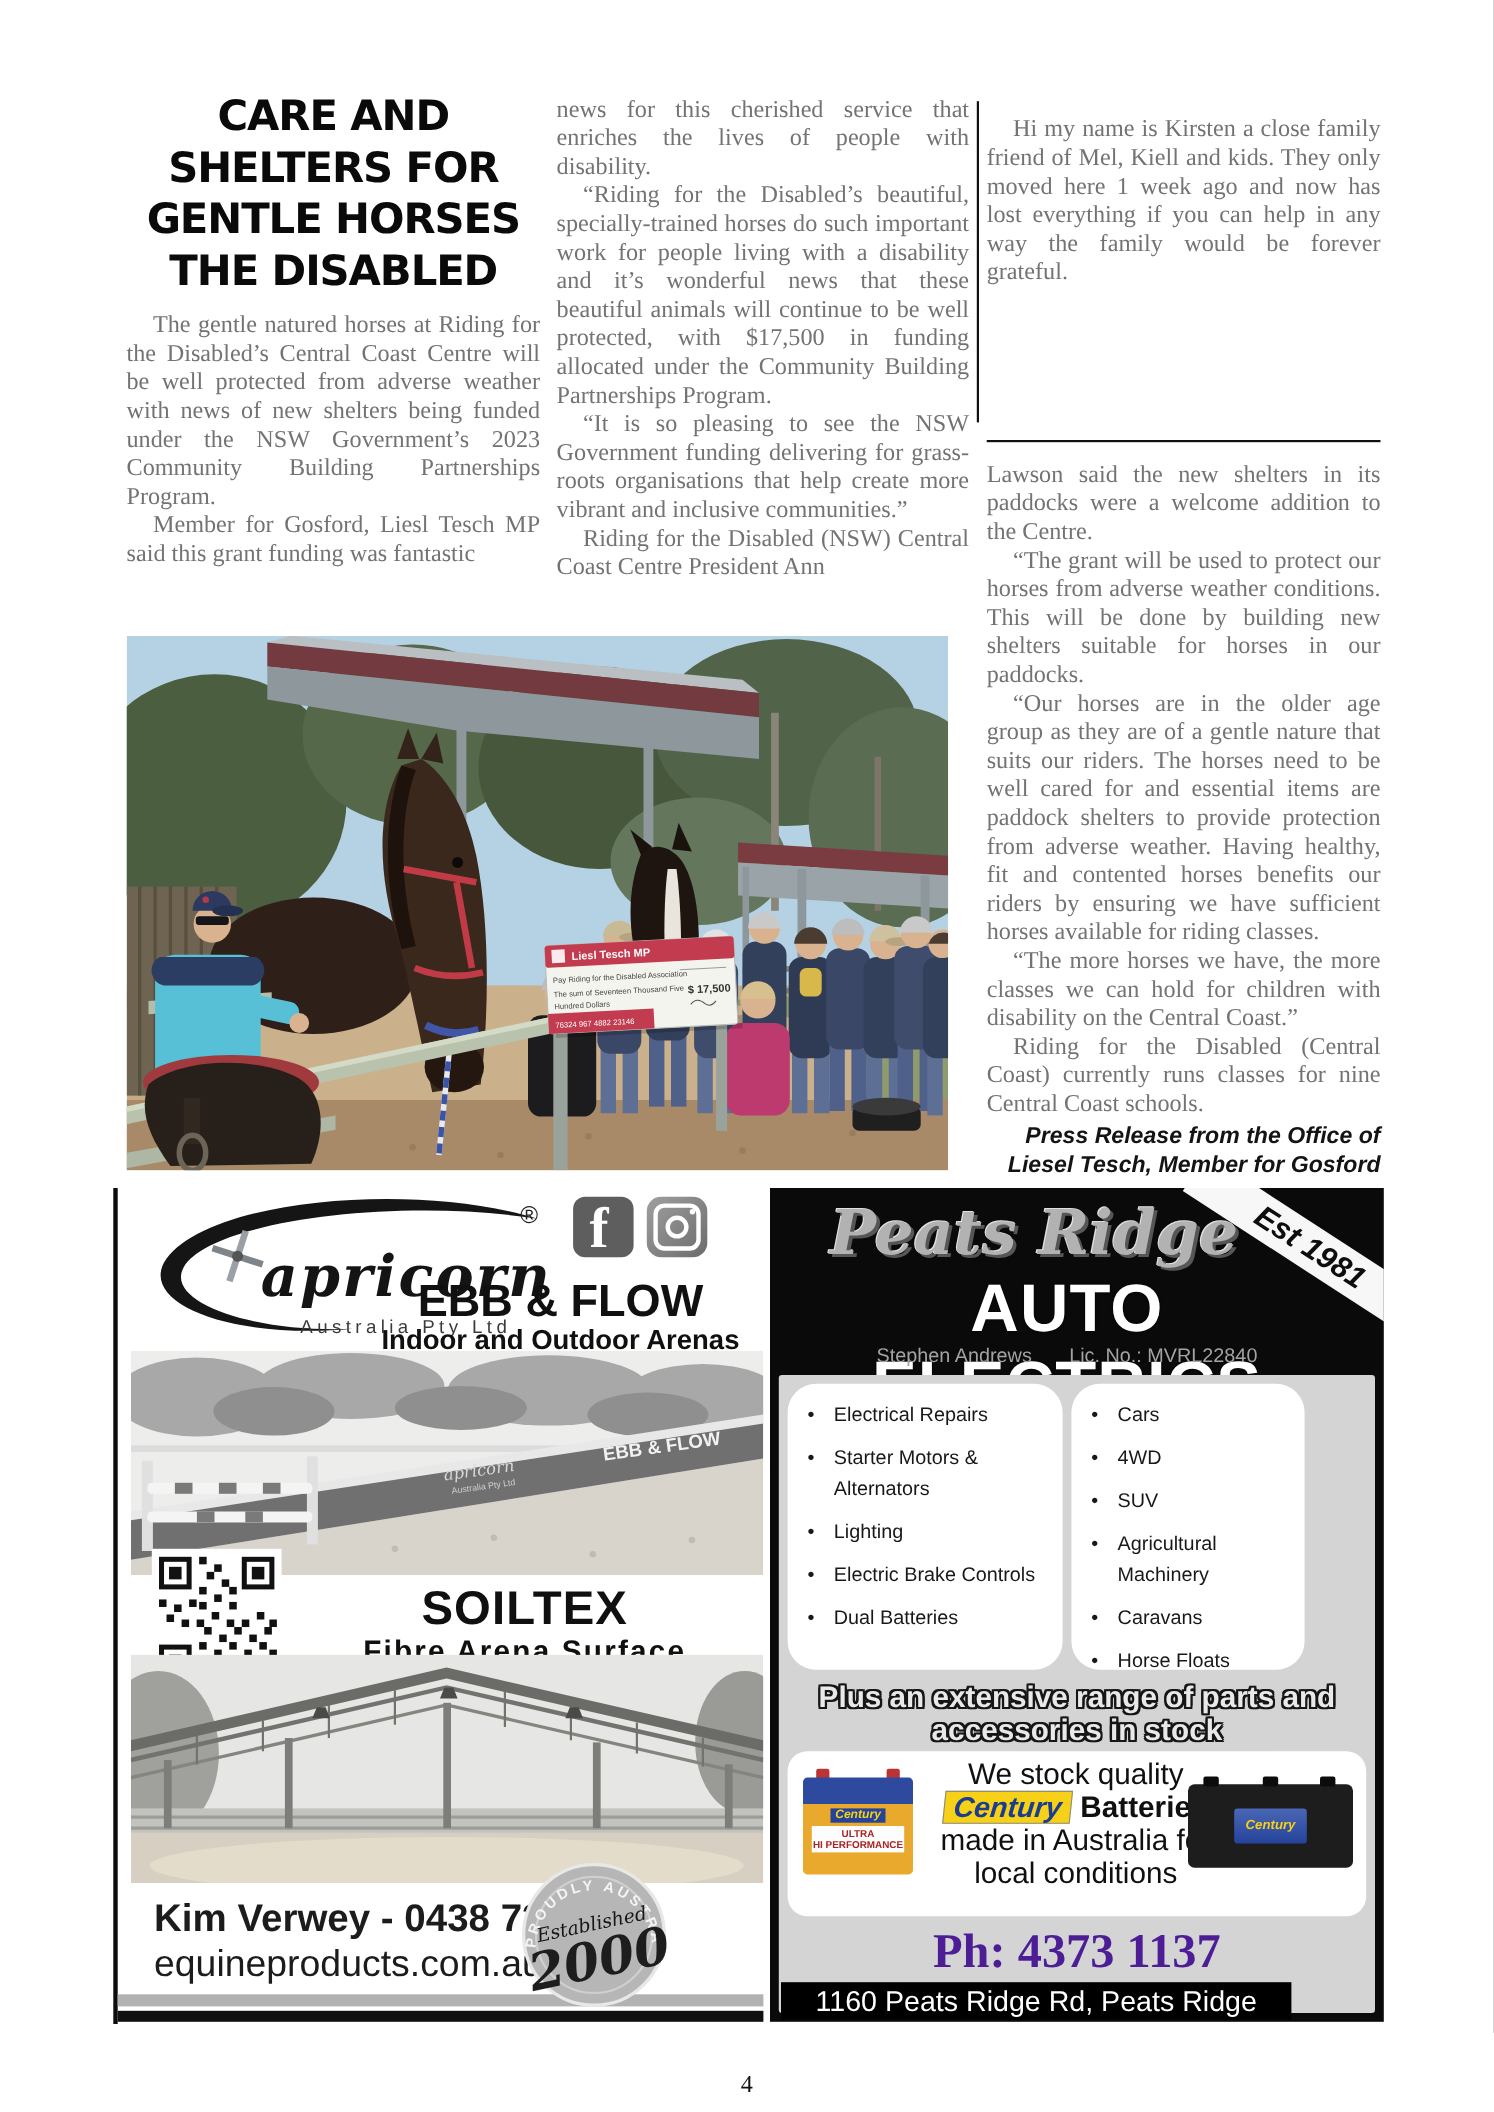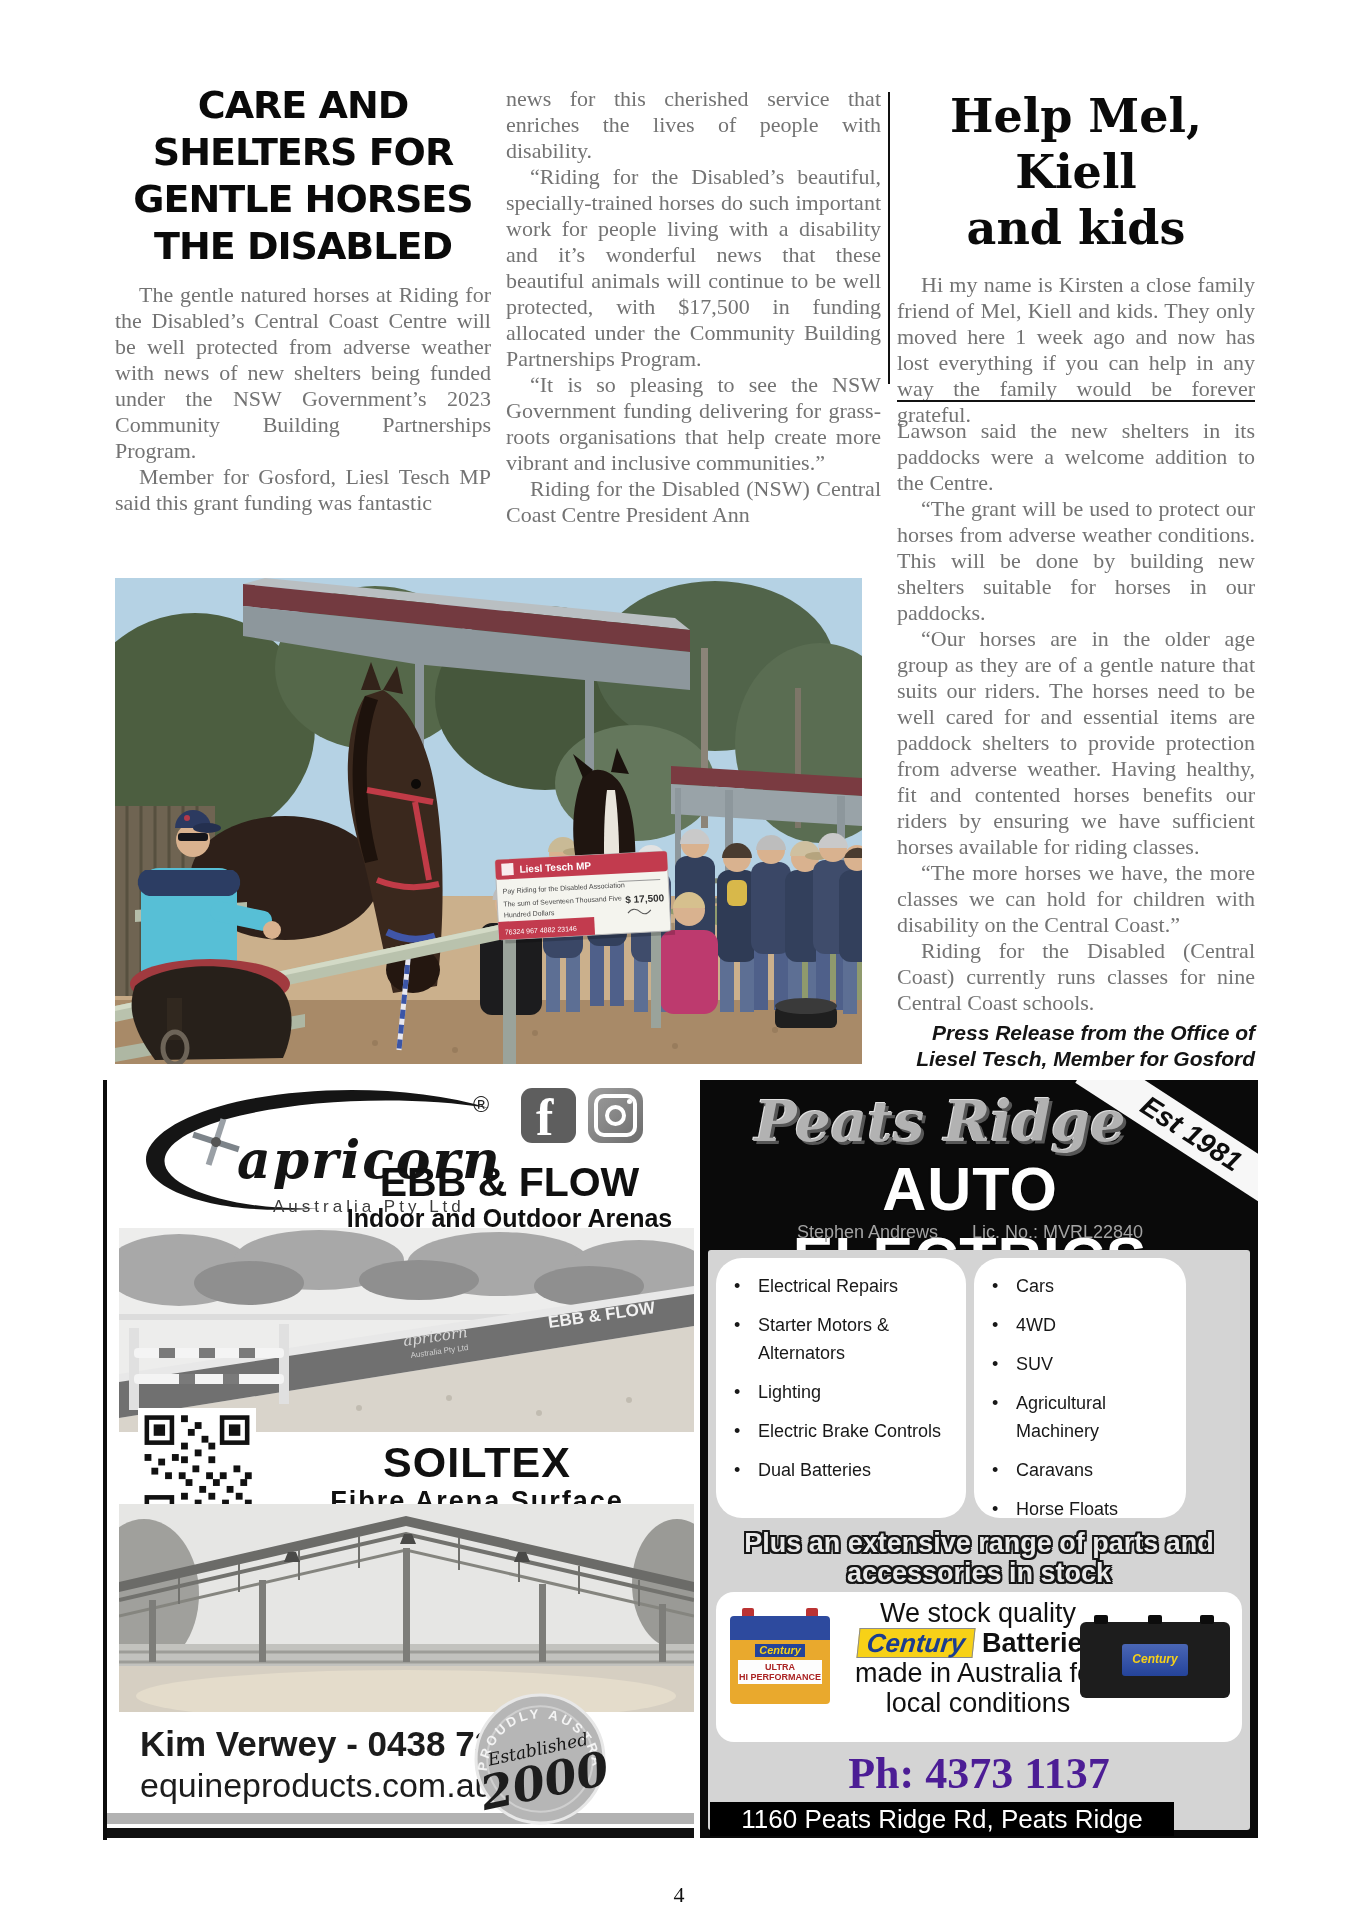--- a/index.html
+++ b/index.html
@@ -124,24 +124,20 @@
   <div class="serif-col cont" style="left:506px; top:86px; width:375px;">
       <p>news for this cherished service that enriches the lives of people with disability.</p>
       <p>“Riding for the Disabled’s beautiful, specially-trained horses do such important work for people living with a disability and it’s wonderful news that these beautiful animals will continue to be well protected, with $17,500 in funding allocated under the Community Building Partnerships Program.</p>
       <p>“It is so pleasing to see the NSW Government funding delivering for grass-roots organisations that help create more vibrant and inclusive communities.”</p>
       <p>Riding for the Disabled (NSW) Central Coast Centre President Ann</p>
     </div>
 
   <div class="vdivider"></div>
 
   <div class="abs" style="left:897px; top:88px; width:358px;">
-    <div class="headline2">
-      <div>Help Mel, Kiell</div>
-      <div>and kids</div>
-    </div>
     <div class="serif-col" style="position:static; margin-top:16px;">
       <p>Hi my name is Kirsten a close family friend of Mel, Kiell and kids. They only moved here 1 week ago and now has lost everything if you can help in any way the family would be forever grateful.</p>
     </div>
   </div>
 
   <div class="hrule"></div>
 
   <div class="abs" style="left:897px; top:418px; width:358px;">
     <div class="serif-col cont" style="position:static;">
         <p>Lawson said the new shelters in its paddocks were a welcome addition to the Centre.</p>

